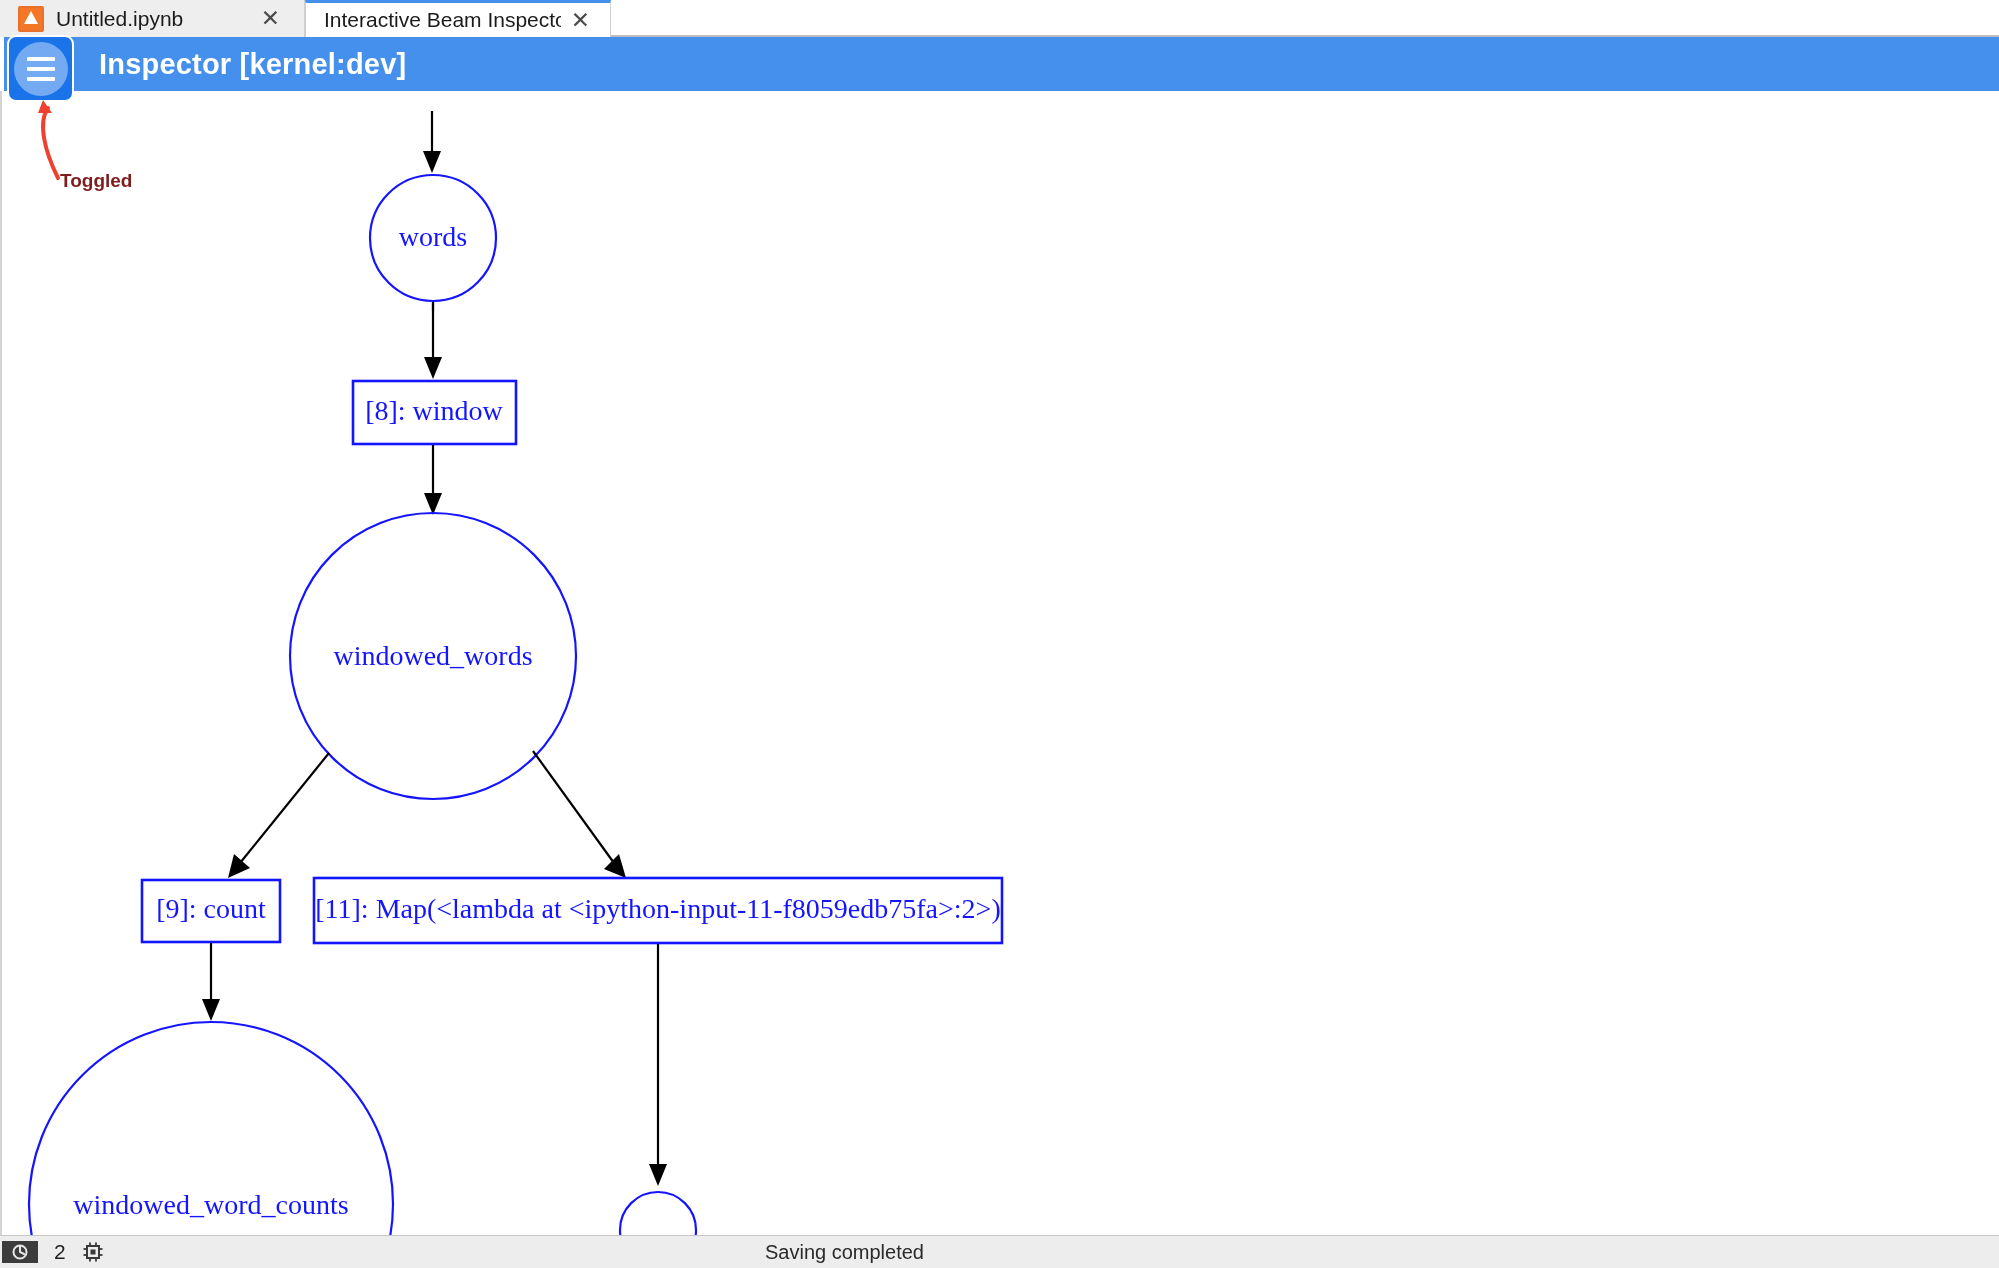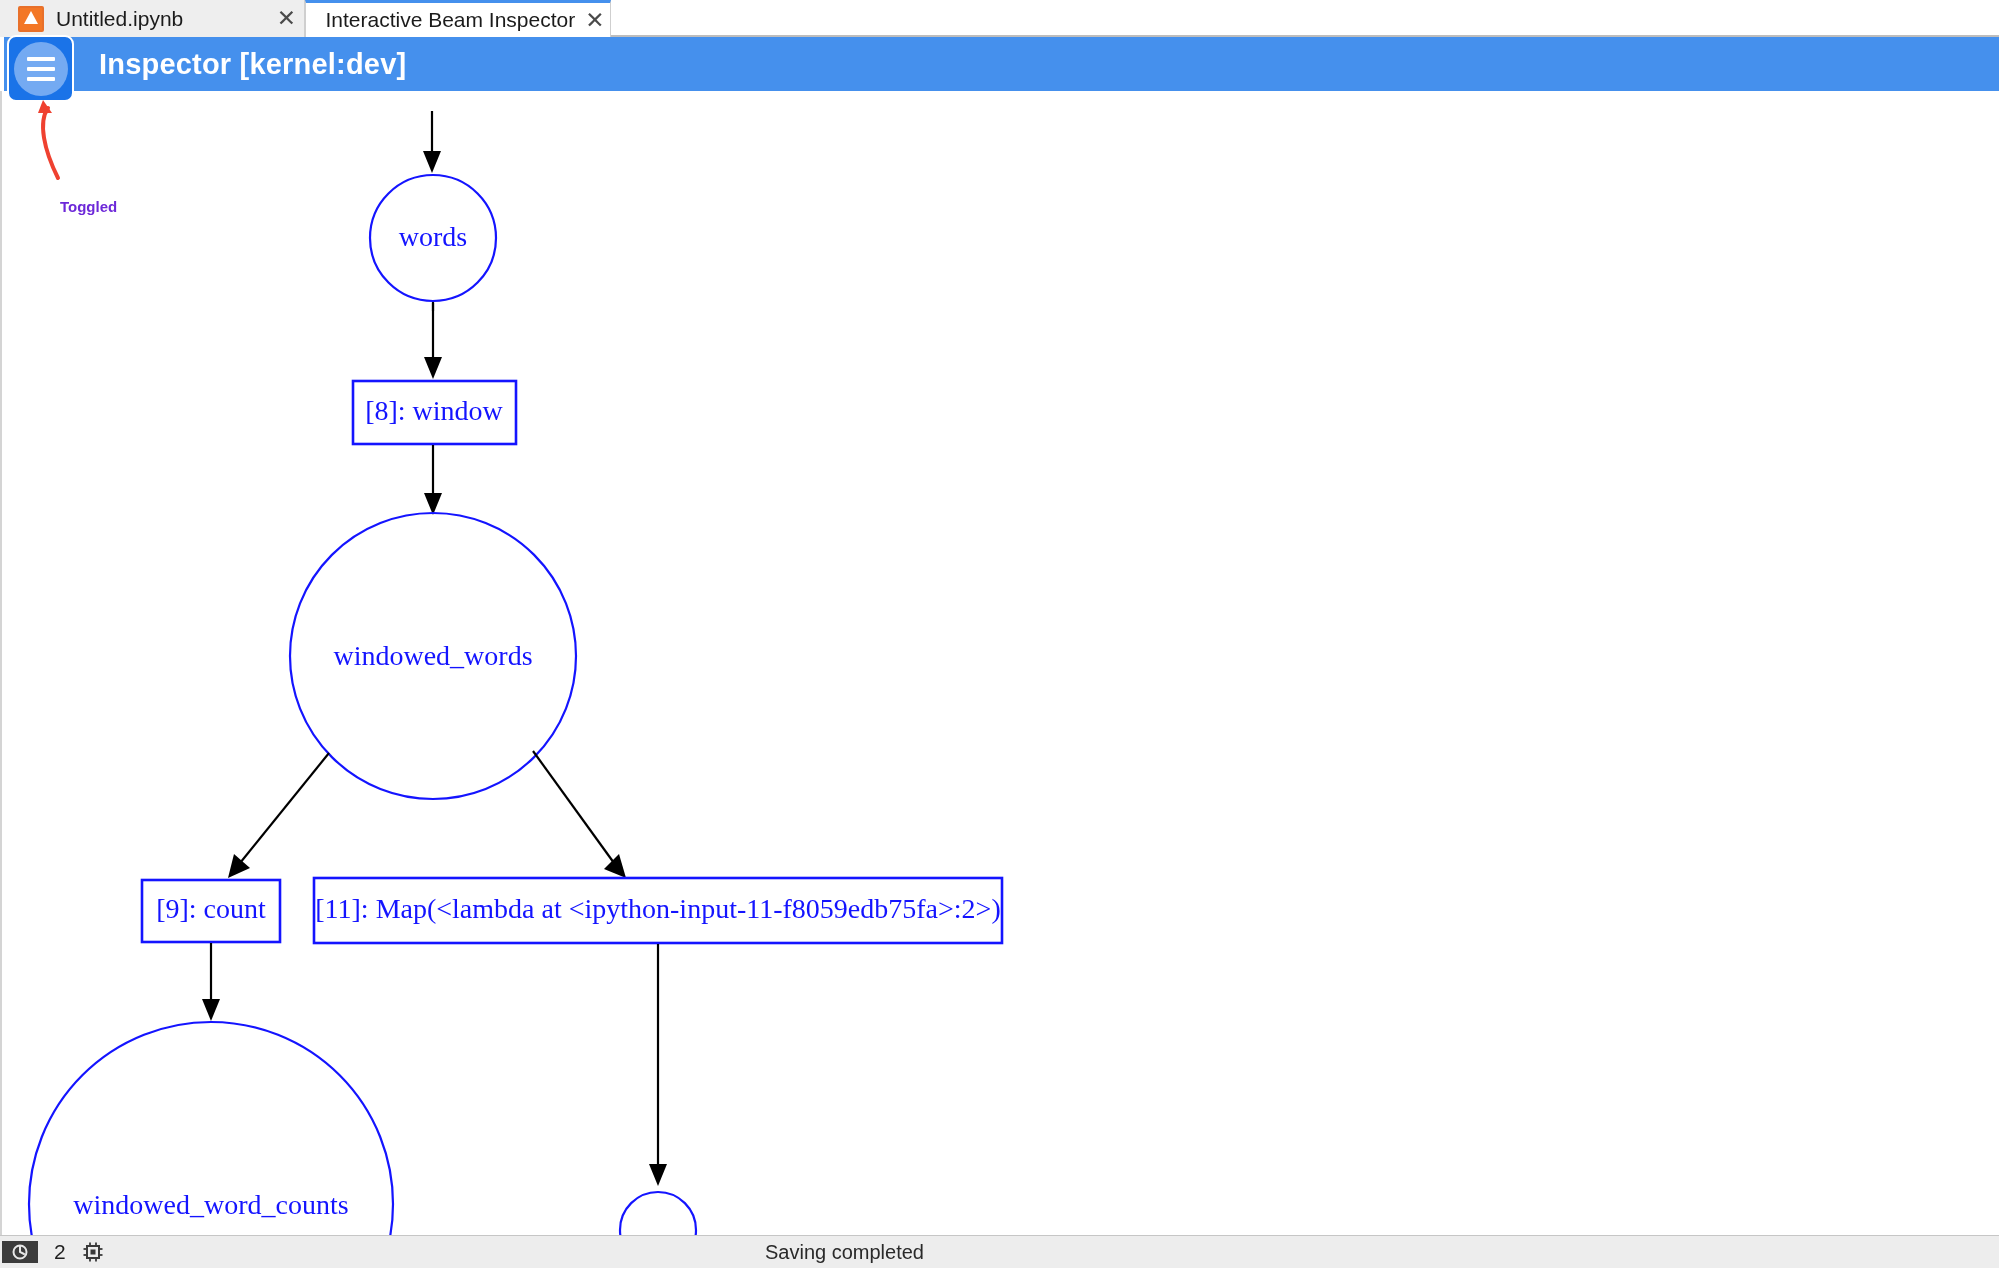--- a/index.html
+++ b/index.html
@@ -26,21 +26,21 @@
     display: flex;
     align-items: stretch;
     box-sizing: border-box;
   }
   .tab {
     display: flex;
     align-items: center;
     box-sizing: border-box;
     font-size: 21px;
     color: #1b1b1b;
-    padding: 0 4px 0 18px;
+    padding: 0 20px 0 18px;
     position: relative;
     cursor: pointer;
     height: 37px;
   }
   .tab.inactive {
     background: #eeeeee;
     border-right: 1px solid #cfcfcf;
     width: 305px;
   }
   .tab.active {
@@ -144,23 +144,23 @@
   
   #annotation-layer {
     position: absolute;
     left: 0; top: 0;
     width: 1999px; height: 1268px;
     pointer-events: none;
     z-index: 8;
   }
   #annotation-label {
     position: absolute;
-    left: 60px; top: 198px;
-    color: #6d28d9;
-    font-size: 15px;
+    left: 60px; top: 170px;
+    color: #7f1d1d;
+    font-size: 19px;
     font-weight: bold;
     white-space: nowrap;
     z-index: 9;
   }
 
   
   #graph-canvas {
     position: absolute;
     left: 0; top: 91px;
     width: 1999px;

